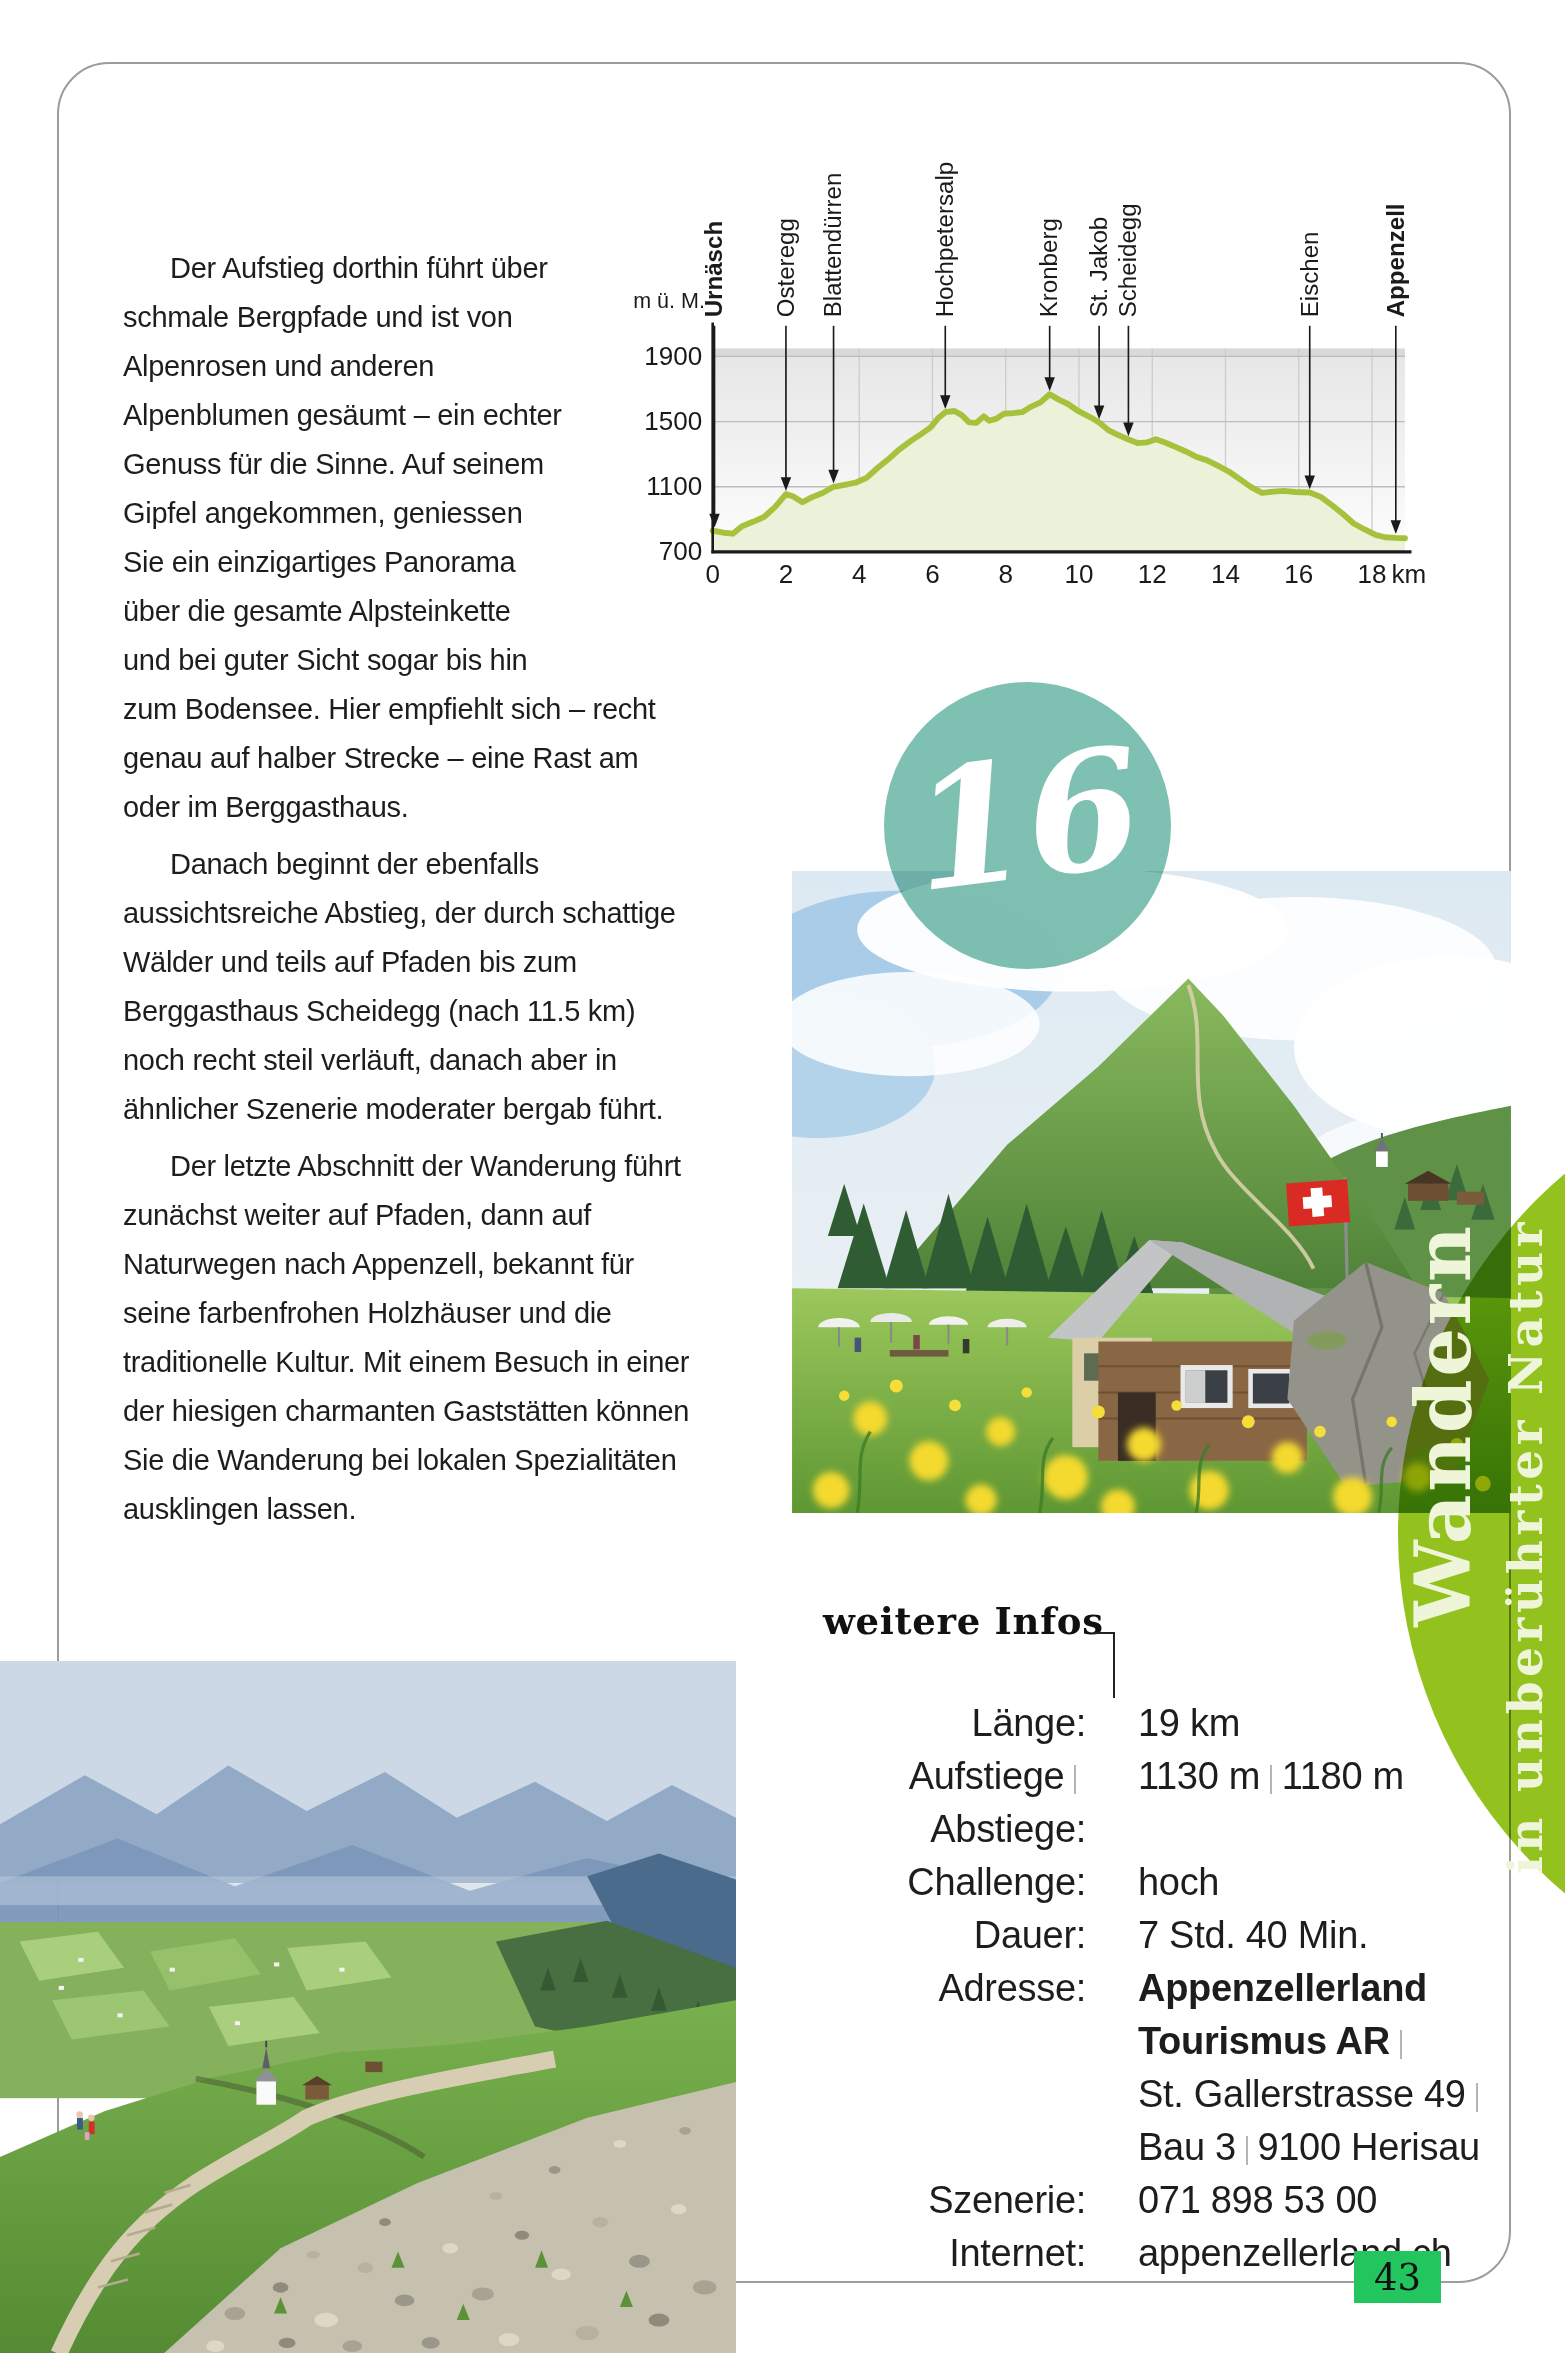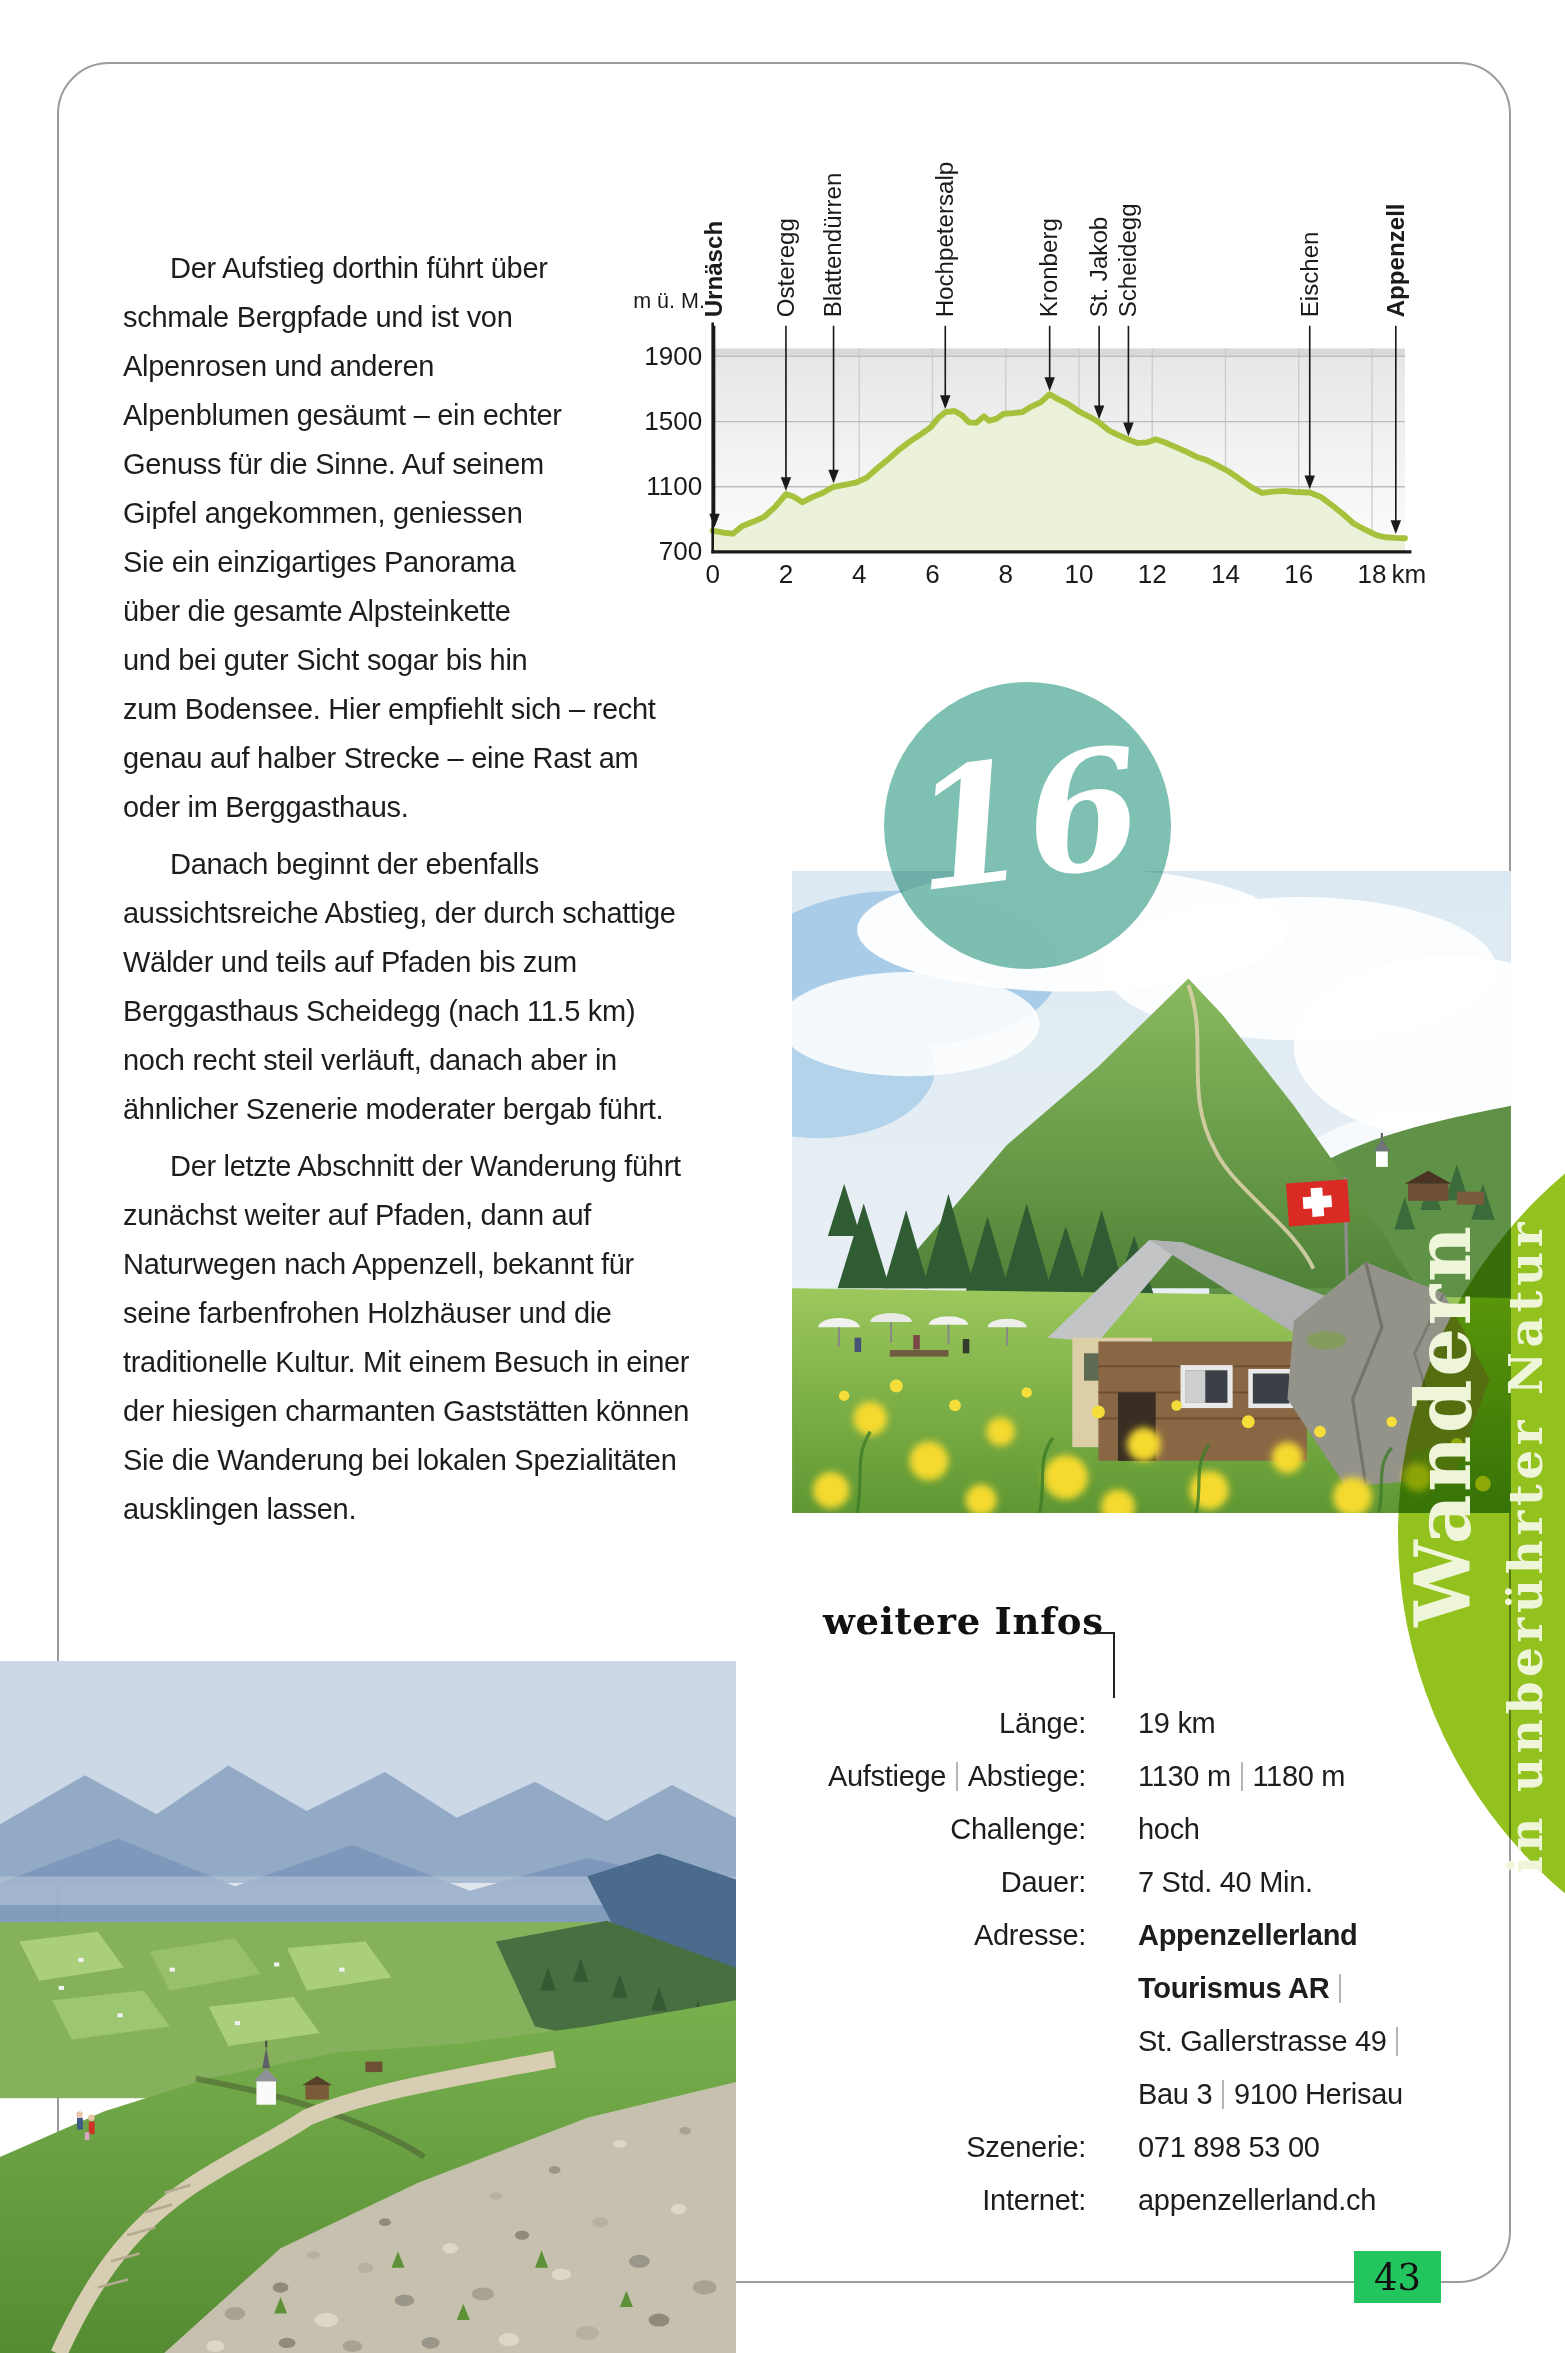--- a/index.html
+++ b/index.html
@@ -69,21 +69,21 @@
     font-family:"DejaVu Serif", serif;font-weight:bold;font-size:37px;
     letter-spacing:0.7px;color:#111;
   }
   .infos-bracket{
     left:1093px;top:1632px;width:19.6px;height:64px;
     border-top:2.6px solid #222;border-right:2.6px solid #222;z-index:5;
   }
   .info-grid{
     left:770px;top:1697px;width:750px;z-index:5;
     display:grid;grid-template-columns:316px 1fr;column-gap:52px;
-    font-size:29px;line-height:53px;letter-spacing:-0.3px;
+    font-size:38px;line-height:53px;letter-spacing:-0.3px;
   }
   .info-label{text-align:right;}
   .info-value .b{font-weight:bold;}
   .vbar{
     display:inline-block;width:2px;height:29px;background:#b5b5b5;
     margin:0 9.8px;vertical-align:-4.6px;
   }
   
   .page-num{
     left:1354px;top:2251px;width:87px;height:52px;z-index:12;

